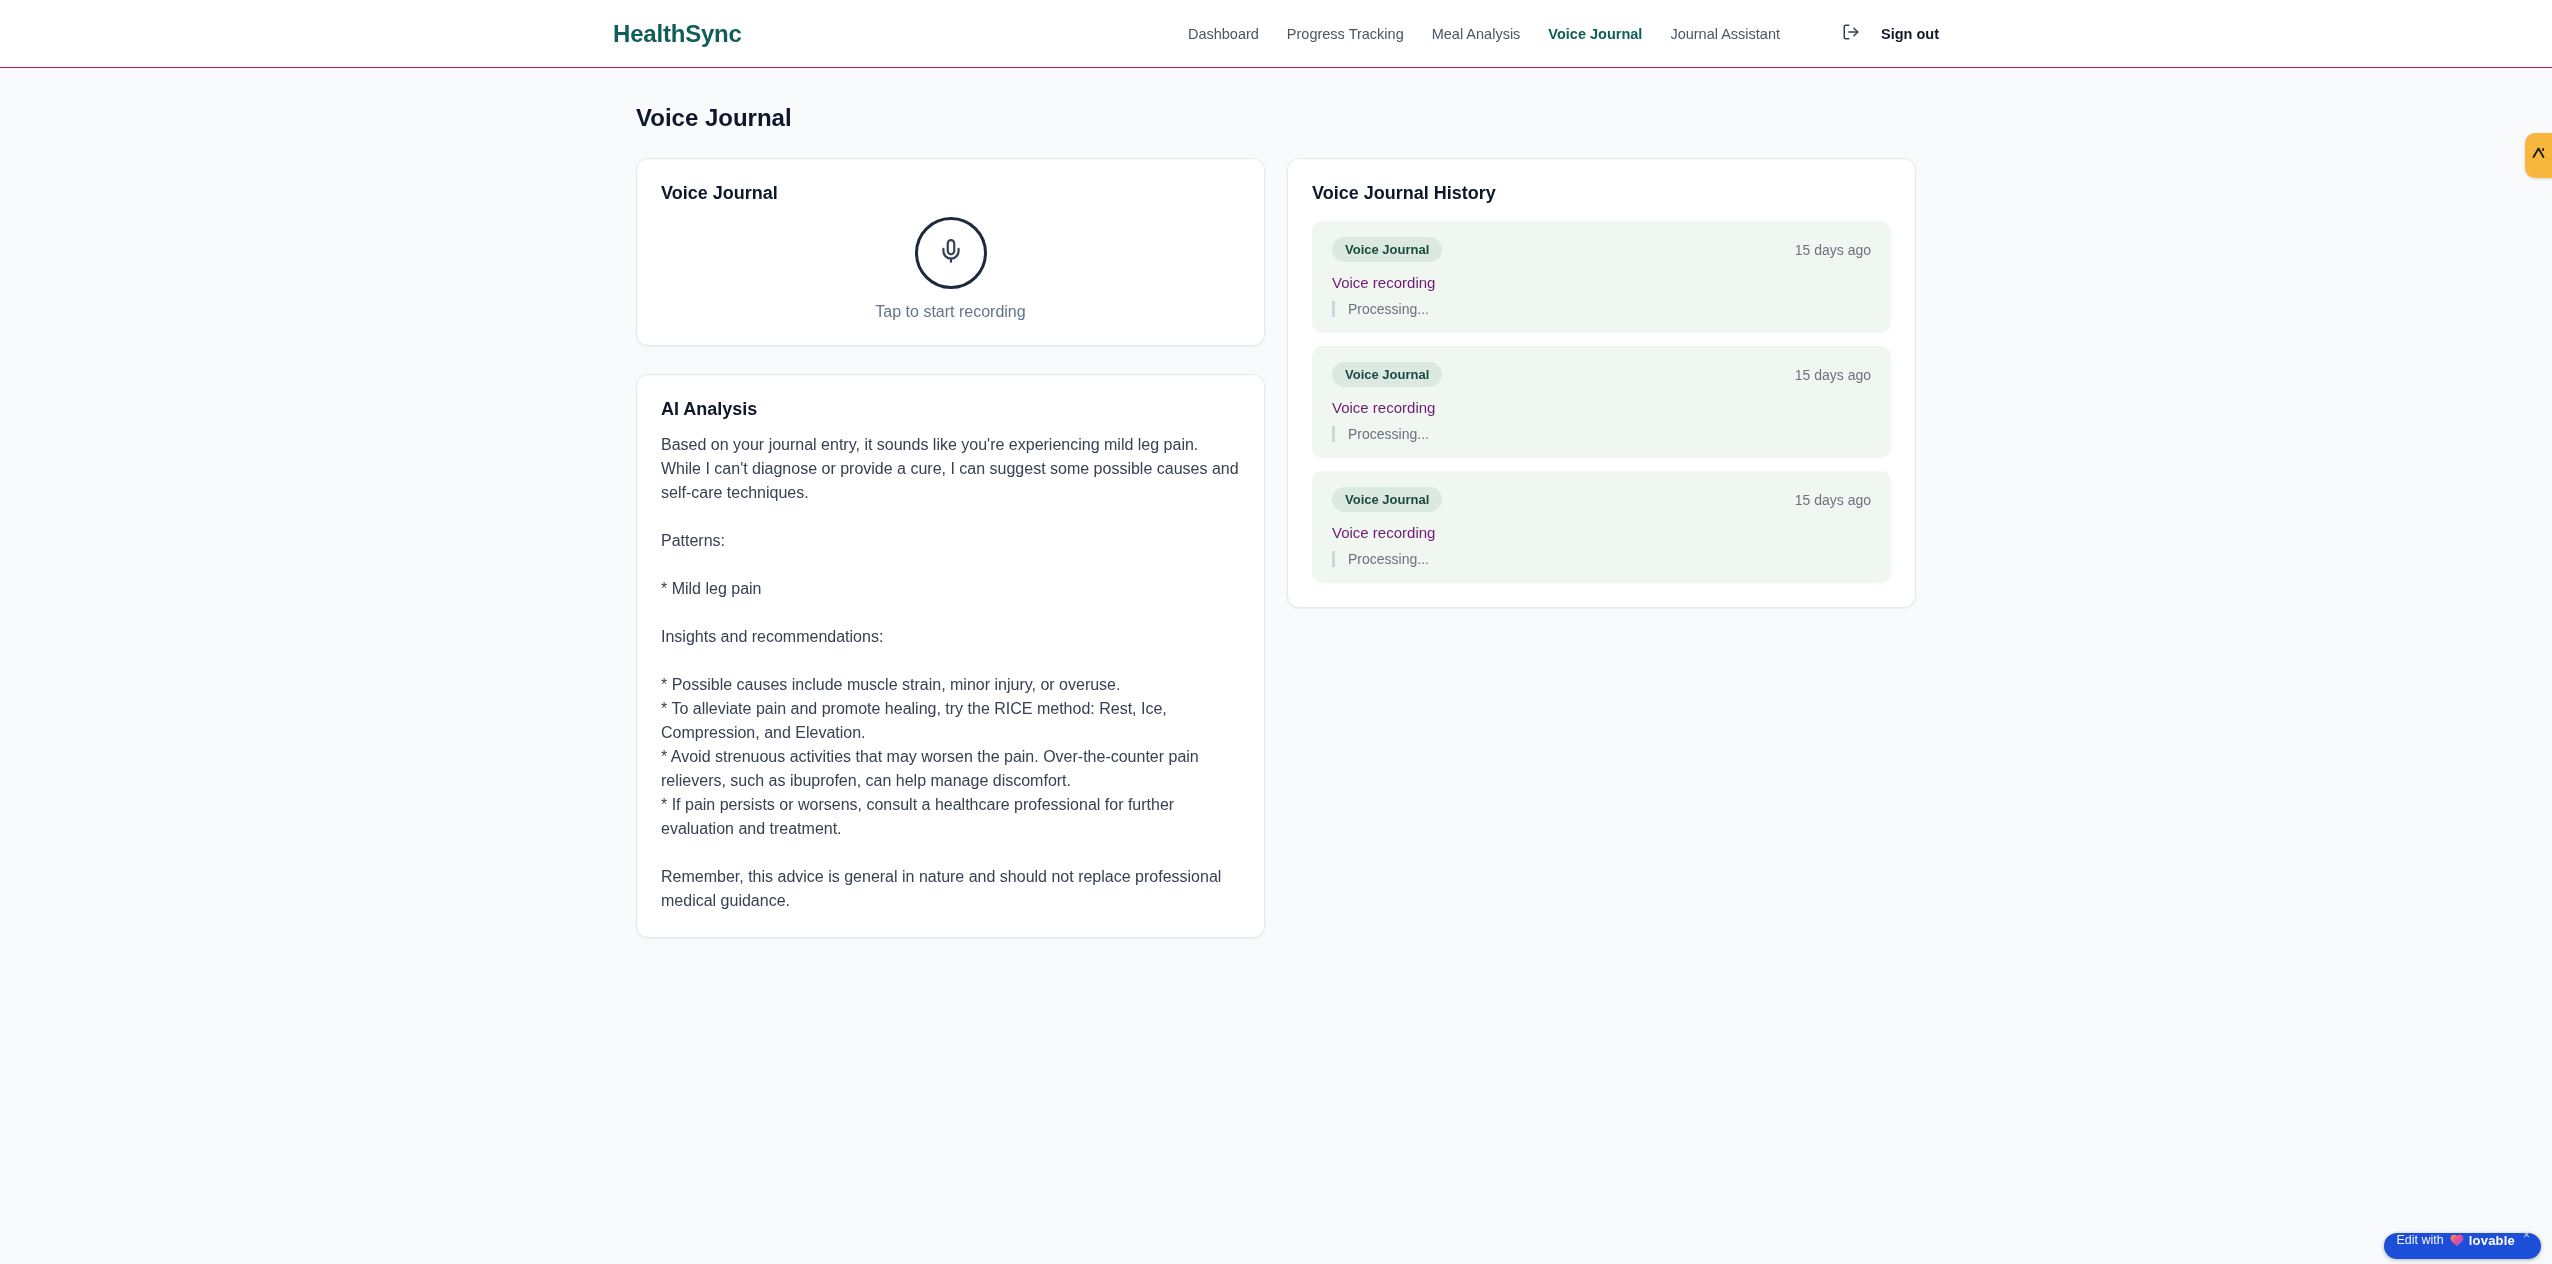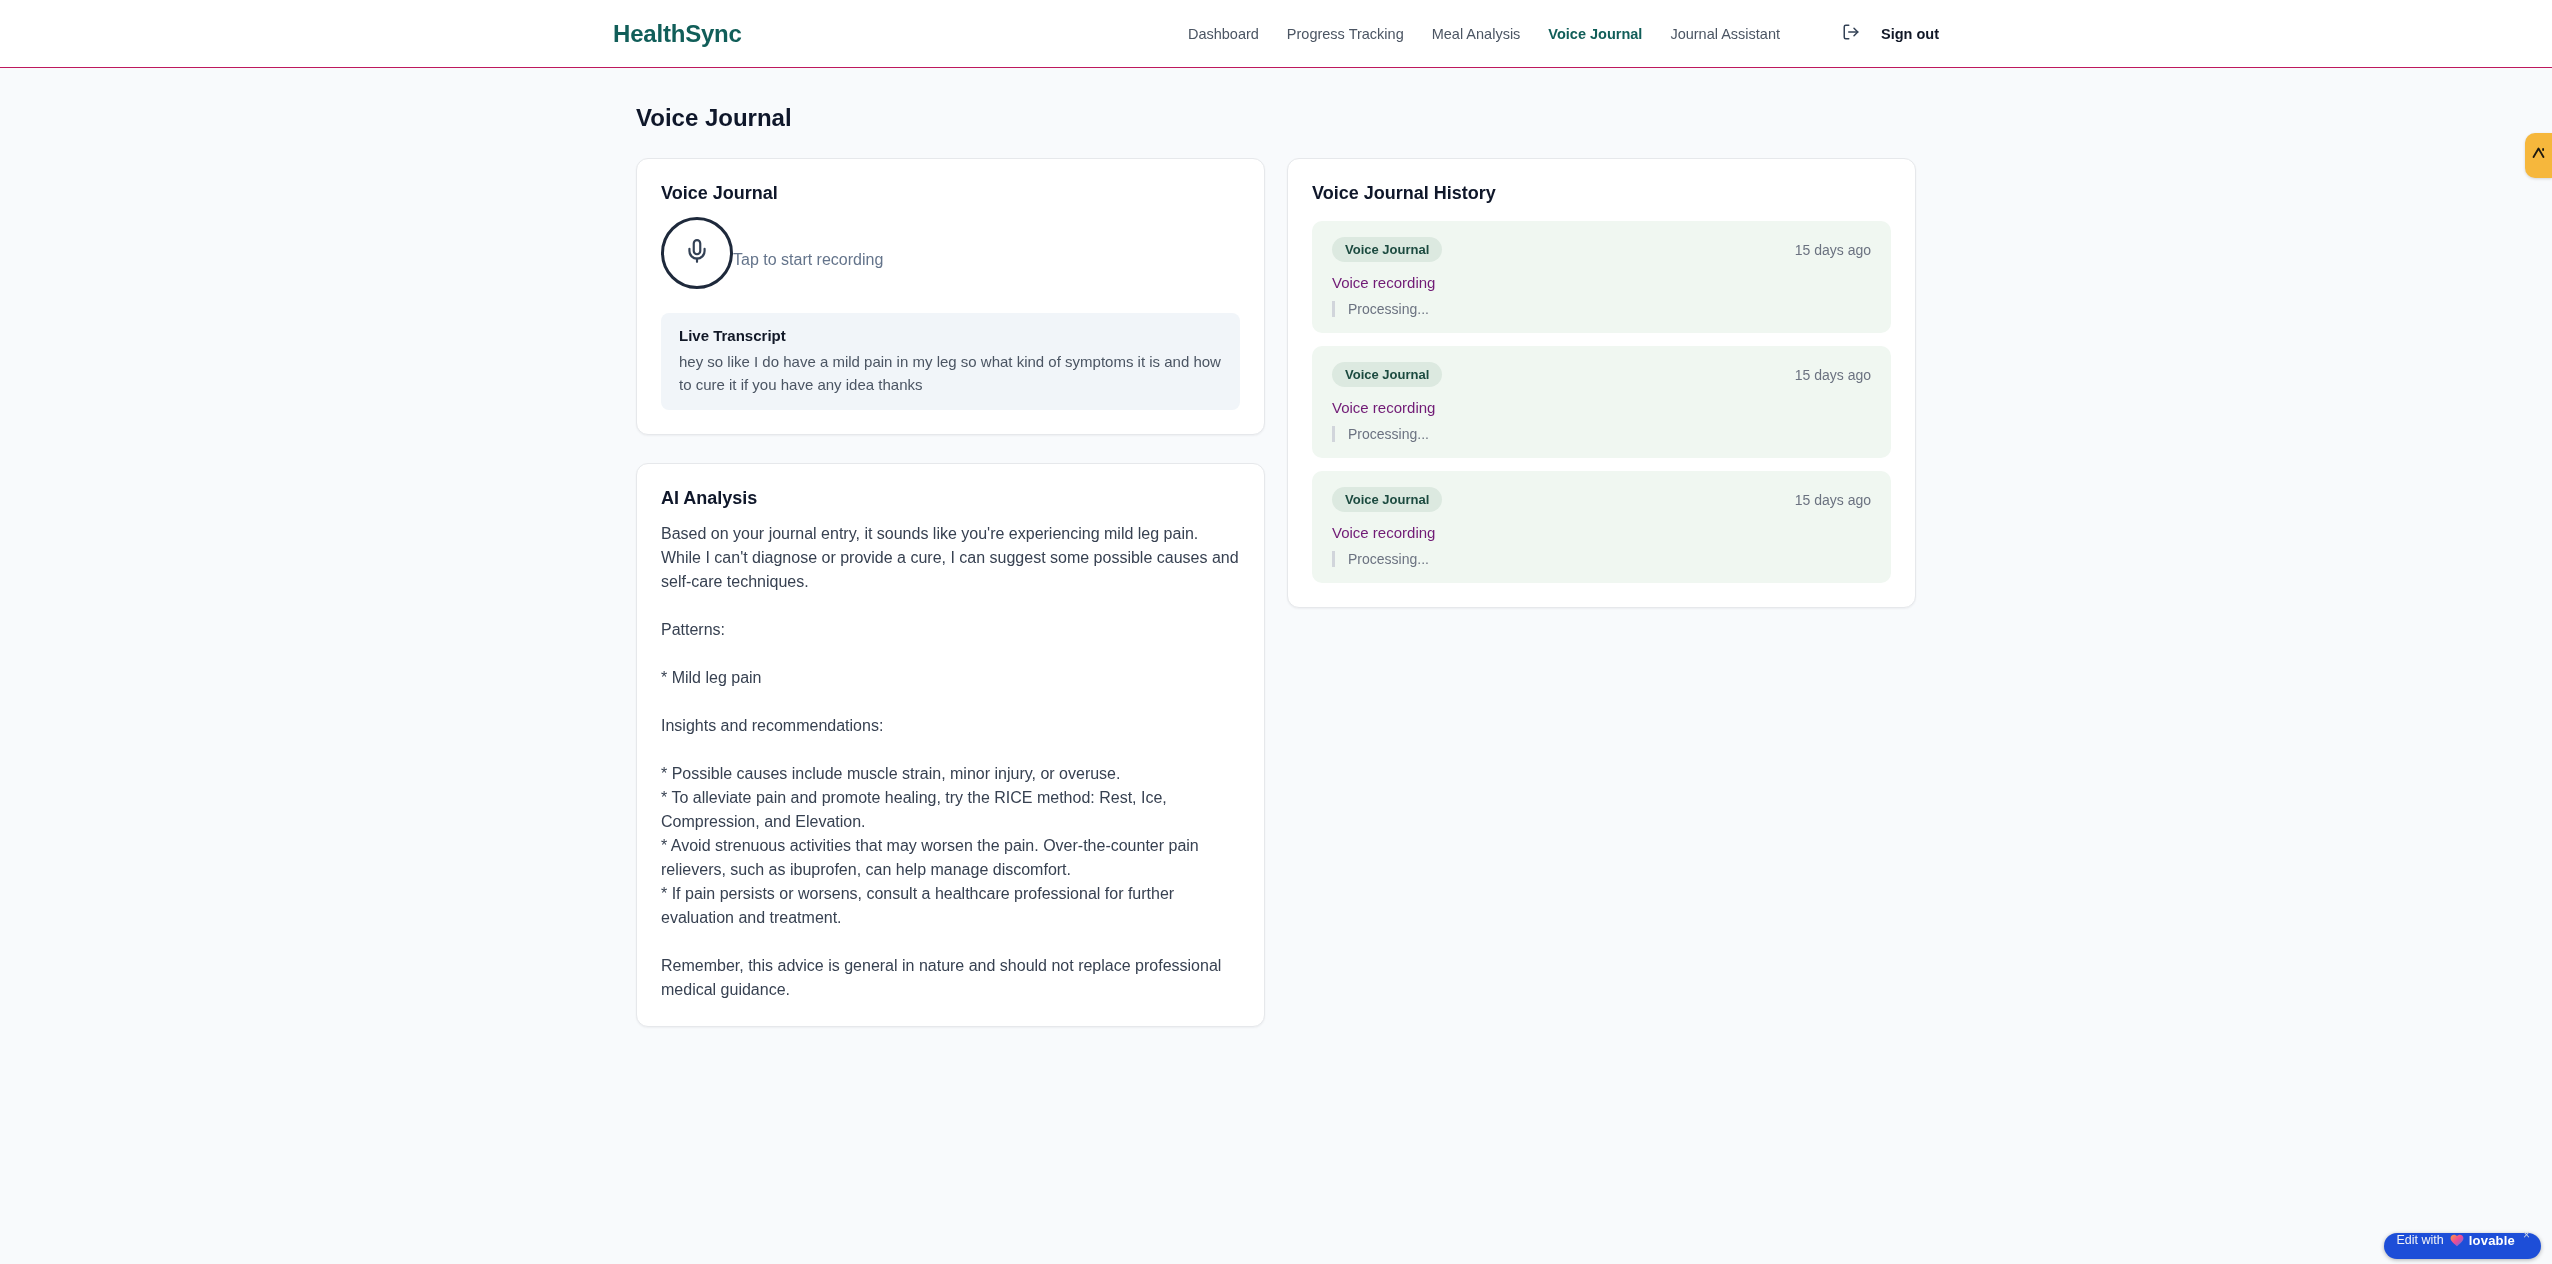--- a/index.html
+++ b/index.html
@@ -64,21 +64,21 @@
   .card {
     background:#ffffff;
     border:1px solid #e6e8eb;
     border-radius:12px;
     box-shadow:0 1px 2px rgba(16,24,40,.05);
     padding:24px;
   }
   .card h2 { font-size:18px; font-weight:700; color:#0f172a; line-height:20px; }
 
   
-  .mic-area { display:flex; flex-direction:row; align-items:center; margin-top:14px; }
+  .mic-area { display:flex; flex-direction:column; align-items:center; margin-top:14px; }
   .mic-button {
     width:72px; height:72px;
     border-radius:50%;
     background:#ffffff;
     border:3px solid #1e293b;
     display:flex; align-items:center; justify-content:center;
     cursor:pointer;
   }
   .mic-button svg { width:26px; height:26px; stroke:#334155; }
   .tap-hint { margin-top:14px; font-size:16px; color:#64748b; }
@@ -209,24 +209,20 @@
             <span>
               <svg viewBox="0 0 24 24" fill="none" stroke-width="2" stroke-linecap="round" stroke-linejoin="round" width="26" height="26" style="stroke:#334155">
                 <path d="M12 2a3 3 0 0 0-3 3v7a3 3 0 0 0 6 0V5a3 3 0 0 0-3-3Z"></path>
                 <path d="M19 10v2a7 7 0 0 1-14 0v-2"></path>
                 <line x1="12" y1="19" x2="12" y2="22"></line>
               </svg>
             </span>
           </div>
           <div class="tap-hint">Tap to start recording</div>
         </div>
-        <div class="transcript-box">
-          <div class="transcript-title">Live Transcript</div>
-          <div class="transcript-text">hey so like I do have a mild pain in my leg so what kind of symptoms it is and how to cure it if you have any idea thanks</div>
-        </div>
       </div>
 
       <div class="card">
         <h2>AI Analysis</h2>
         <div class="analysis-body">Based on your journal entry, it sounds like you're experiencing mild leg pain. While I can't diagnose or provide a cure, I can suggest some possible causes and self-care techniques.
 
 Patterns:
 
 * Mild leg pain
 

